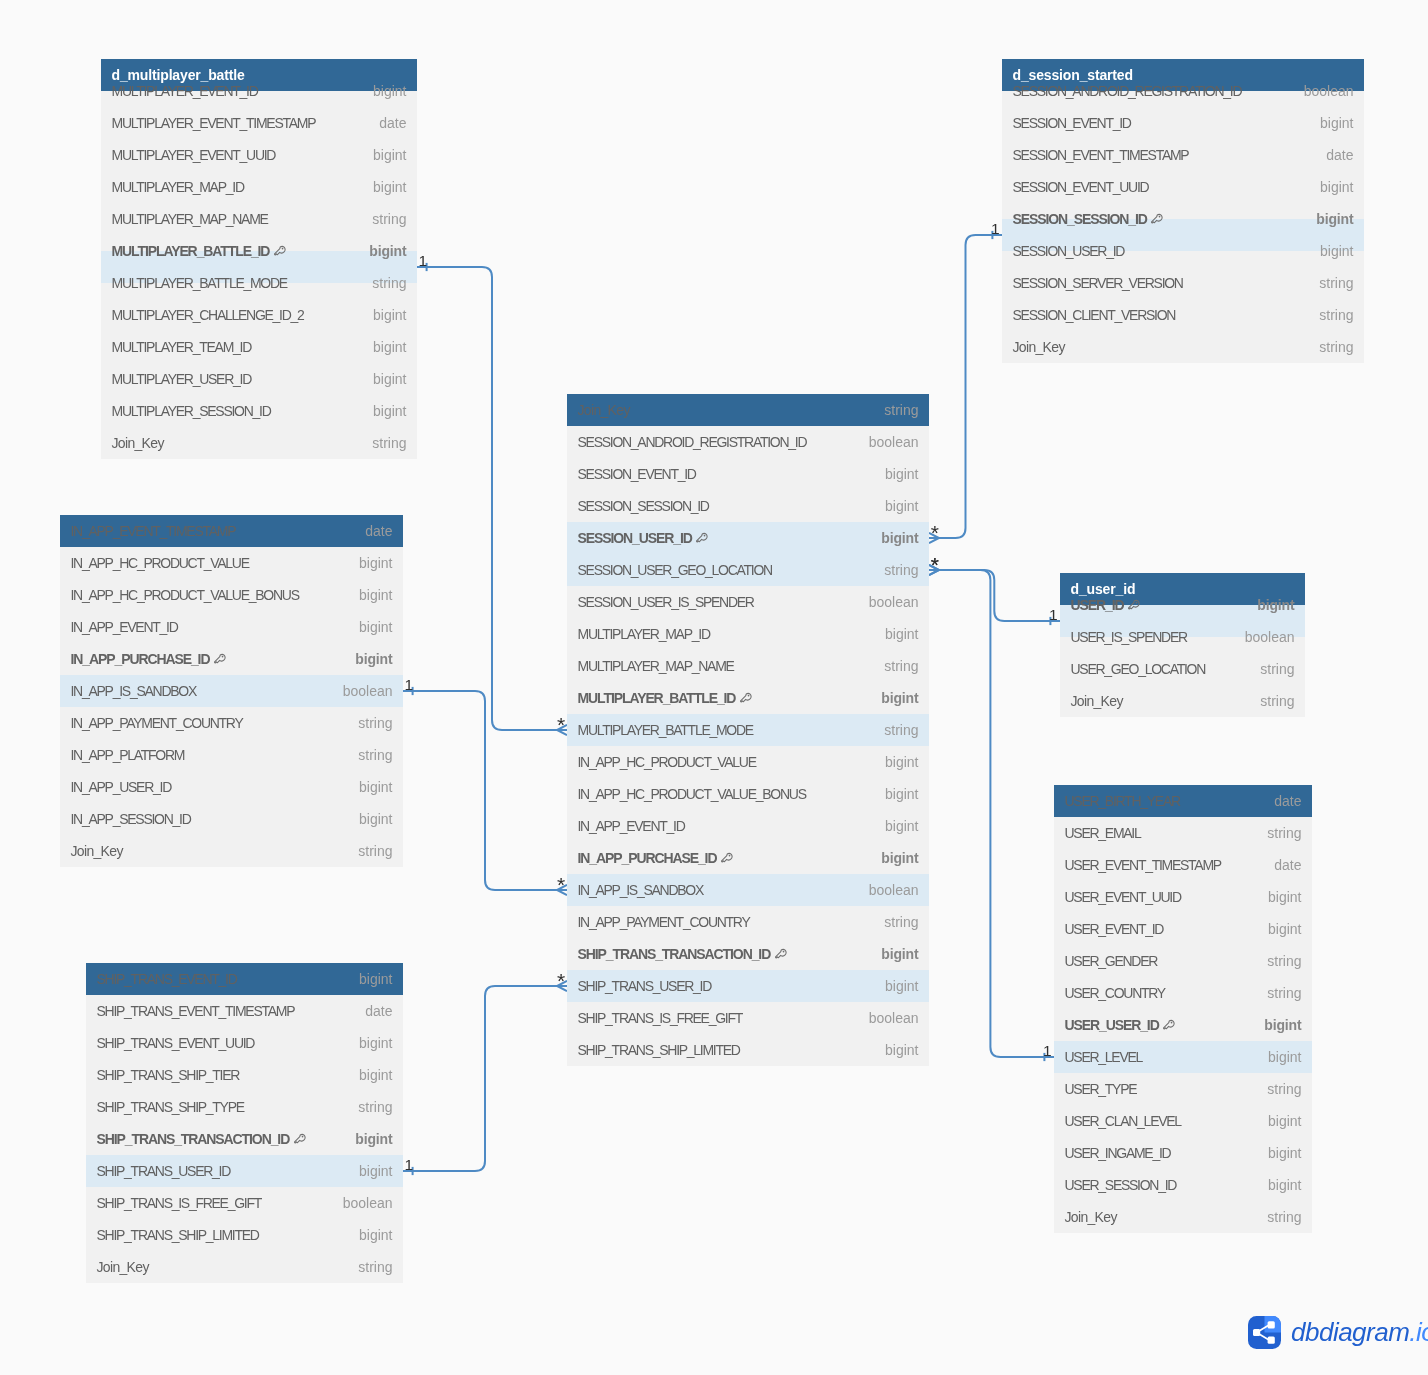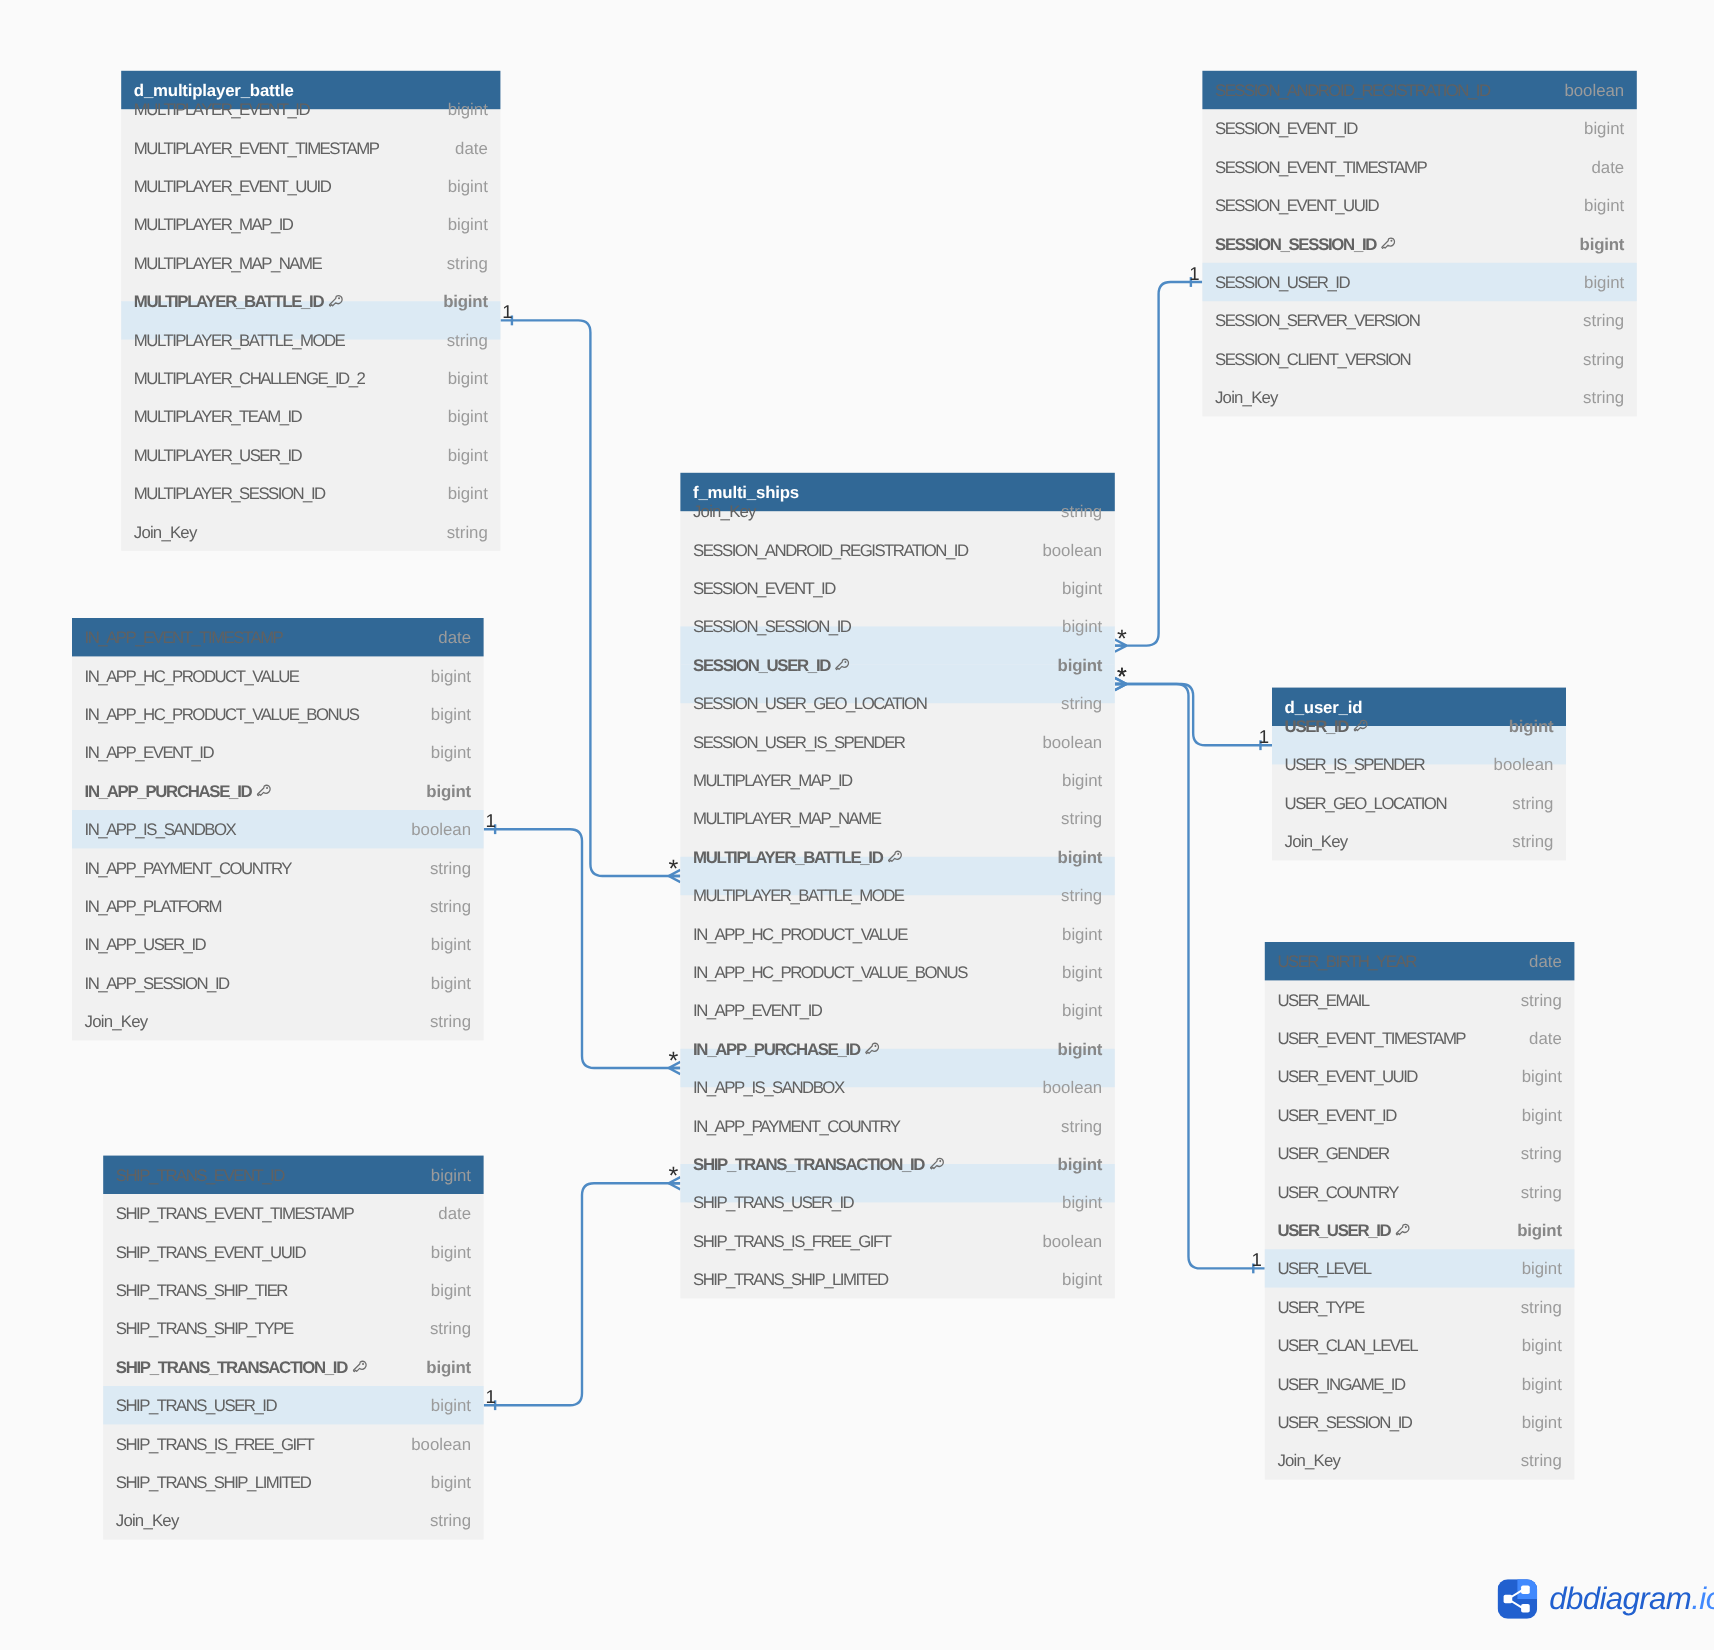--- a/index.html
+++ b/index.html
@@ -247,21 +247,20 @@
       <div class="table" style="left: 567px; top: 394px; width: 362px;">
         <div class="bglayer">
           <div class="rowbg" style="top:0;background:#316896"></div>
           <div class="rowbg" style="top:128px;background:#dceaf4"></div>
           <div class="rowbg" style="top:160px;background:#dceaf4"></div>
           <div class="rowbg" style="top:320px;background:#dceaf4"></div>
           <div class="rowbg" style="top:480px;background:#dceaf4"></div>
           <div class="rowbg" style="top:576px;background:#dceaf4"></div>
         </div>
         <div class="tbl-inner">
-          <div class="tbl-head">f_multi_ships</div>
           <div class="tbl-body">
             <div class="row">
               <span class="fname mixed">Join_Key</span>
               <span class="ftype">string</span>
             </div>
             <div class="row">
               <span class="fname">SESSION_ANDROID_REGISTRATION_ID</span>
               <span class="ftype">boolean</span>
             </div>
             <div class="row">
@@ -366,20 +365,21 @@
             </div>
           </div>
         </div>
       </div>
       <div class="table" style="left: 1002px; top: 59px; width: 362px;">
         <div class="bglayer">
           <div class="rowbg" style="top:0;background:#316896"></div>
           <div class="rowbg" style="top:160px;background:#dceaf4"></div>
         </div>
         <div class="tbl-inner">
+          <div class="tbl-head">d_session_started</div>
           <div class="tbl-body">
             <div class="row">
               <span class="fname">SESSION_ANDROID_REGISTRATION_ID</span>
               <span class="ftype">boolean</span>
             </div>
             <div class="row">
               <span class="fname">SESSION_EVENT_ID</span>
               <span class="ftype">bigint</span>
             </div>
             <div class="row">

